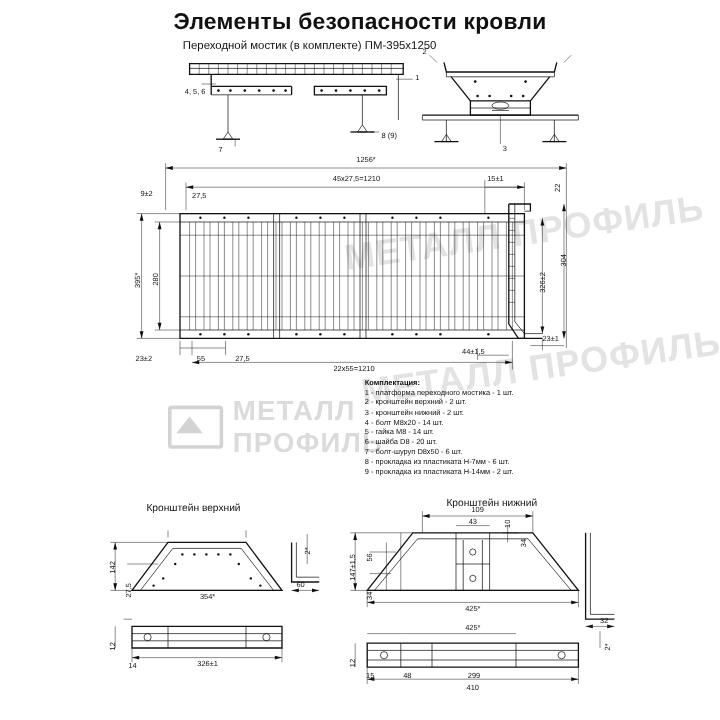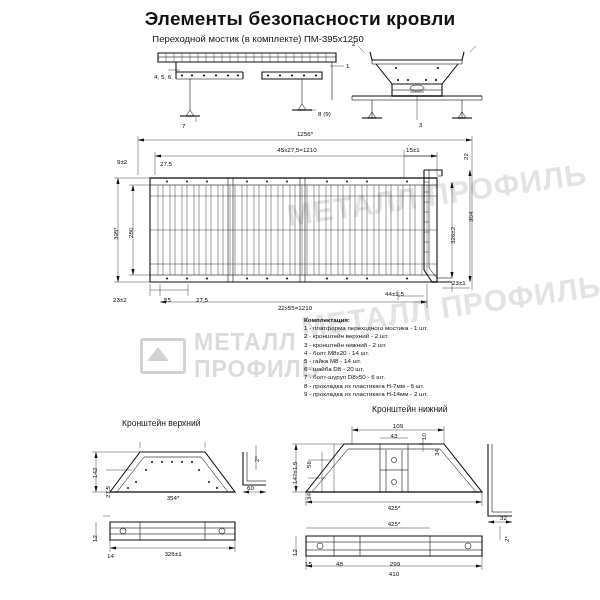--- a/index.html
+++ b/index.html
@@ -419,21 +419,21 @@
 
   <div class="lbl vert" style="left:91px;top:478px;">142</div>
   <div class="lbl vert" style="left:104px;top:498px;">27,5</div>
   <div class="lbl c" style="left:152px;top:494px;width:42px;">354*</div>
   <div class="lbl vert" style="left:91px;top:542px;">12</div>
   <div class="lbl" style="left:107px;top:552px;">14</div>
   <div class="lbl c" style="left:150px;top:550px;width:46px;">326±1</div>
   <div class="lbl vert" style="left:253px;top:462px;">2*</div>
   <div class="lbl" style="left:247px;top:484px;">60</div>
 
-  <div class="sec-title" style="left:372px;top:404px;text-align:center;">Кронштейн нижний</div>
+  <div class="sec-title" style="left:372px;top:414px;text-align:center;">Кронштейн нижний</div>
 
   <svg width="600" height="600">
 
     <path class="ln2" d="M306 492 L344 444 L444 444 L482 492 Z"></path>
     <path class="ln" d="M312 492 L348 449 L440 449 L476 492"></path>
     <path class="ln" d="M380 444 L380 492"></path>
     <path class="ln" d="M408 444 L408 492"></path>
     <path class="ln" d="M386 450 L386 492"></path>
     <path class="ln" d="M402 450 L402 492"></path>
     <path class="ln" d="M380 470 L408 470"></path>

